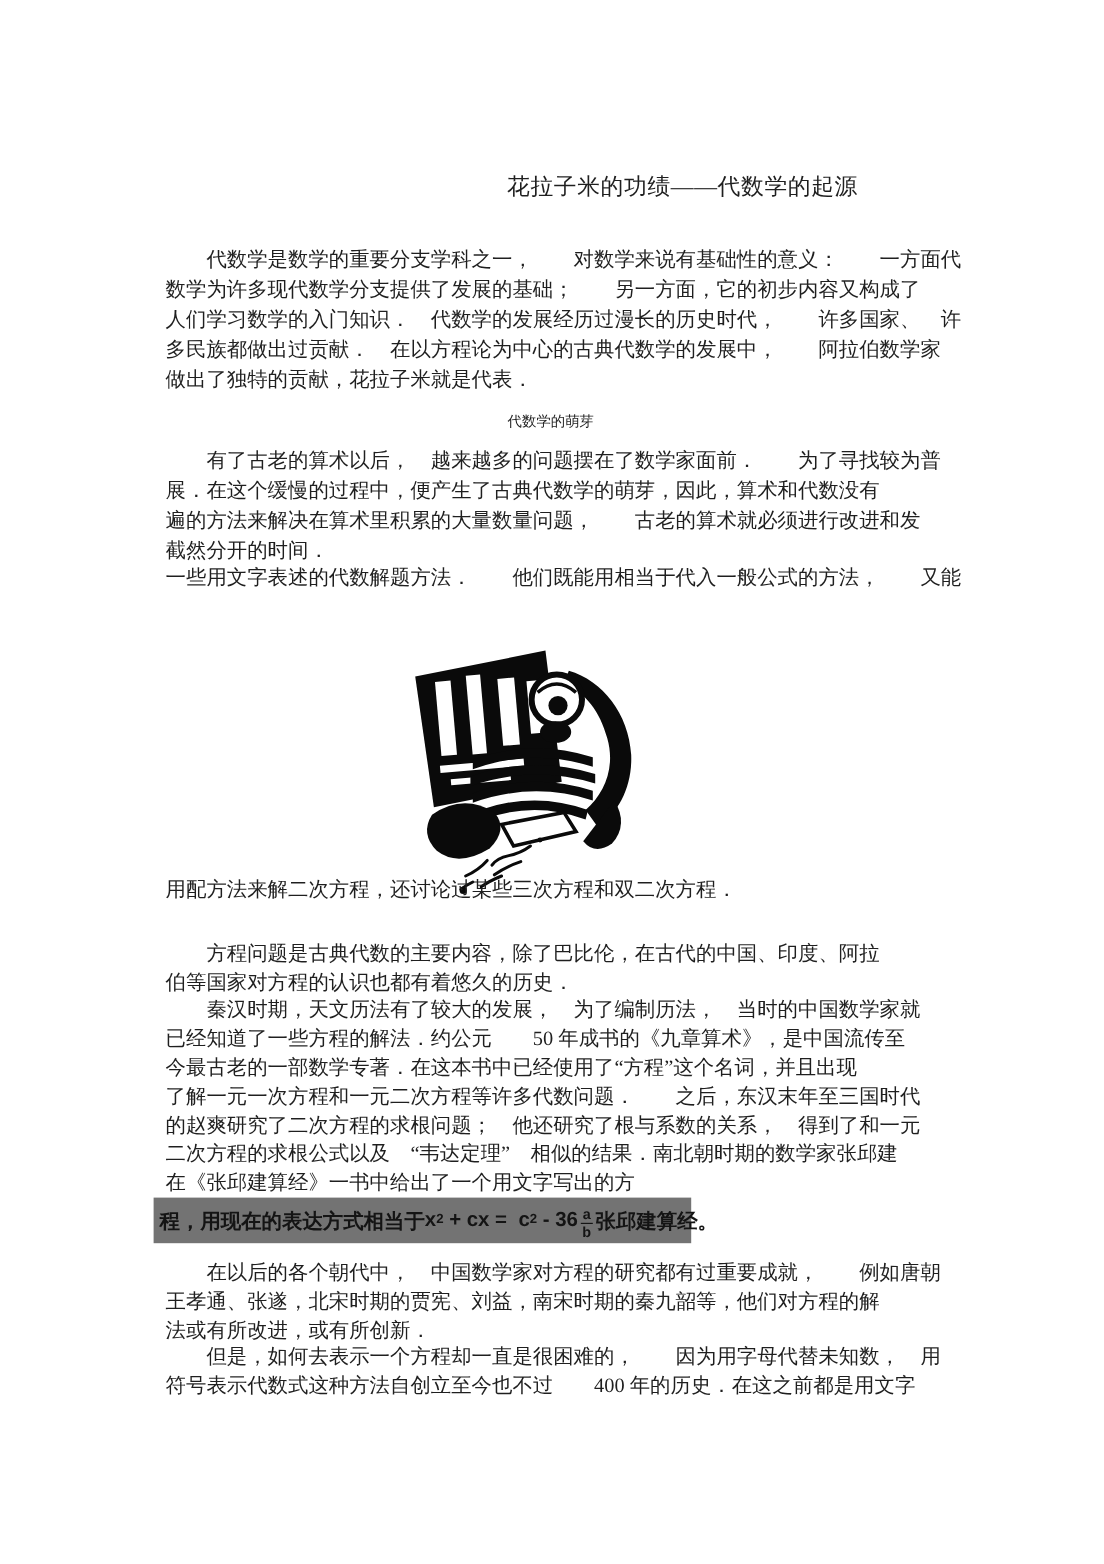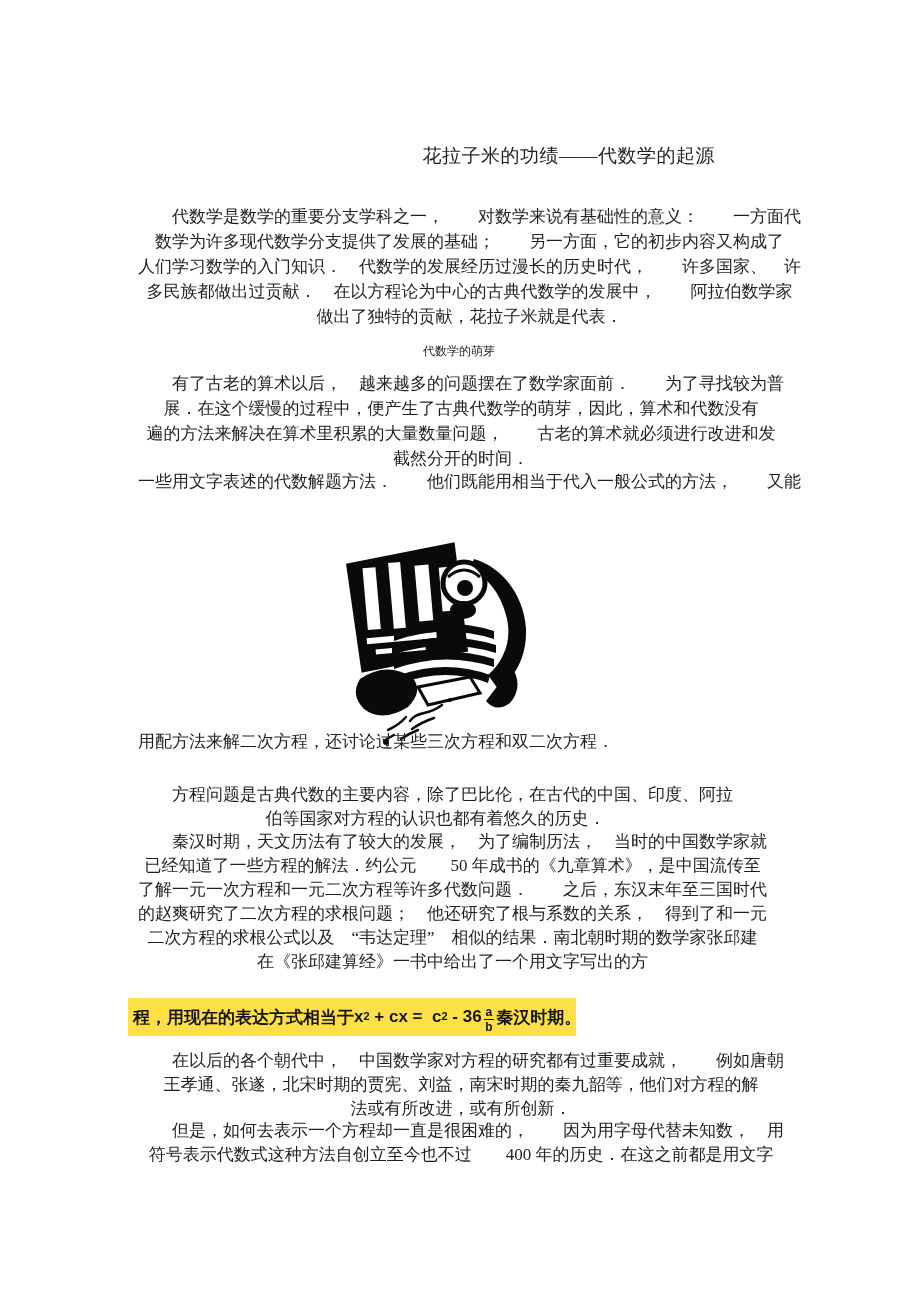--- a/index.html
+++ b/index.html
@@ -26,38 +26,38 @@
     letter-spacing: 0.5px;
     white-space: pre;
   }
   .section-heading {
     position: absolute;
     left: 0; top: 343px; width: 642px;
     text-align: center;
     font-size: 12px;
     white-space: pre;
   }
-  .para { position: absolute; left: 0; text-align: center; }
+  .para { position: absolute; left: 0; }
   .line {
     white-space: pre;
     font-size: 17px;
     line-height: 25px;
     height: 25px;
   }
   .lh24 .line { line-height: 24px; height: 24px; }
   .illustration {
     position: absolute;
     left: 204px; top: 537px;
     width: 190px; height: 208px;
   }
   .formula-box {
     position: absolute;
     left: -10px; top: 998px;
     width: 448px; height: 38px;
-    background: #fde047;
+    background: #737373;
     display: flex;
     align-items: center;
     padding-left: 5px;
     box-sizing: border-box;
     font-family: "Liberation Sans", sans-serif;
     font-weight: 600;
     font-size: 17px;
     color: #141414;
     white-space: pre;
   }
@@ -153,28 +153,29 @@
   </div>
 
   <div class="para lh24" style="top:783px">
     <div class="line">　　方程问题是古典代数的主要内容，除了巴比伦，在古代的中国、印度、阿拉</div>
     <div class="line">伯等国家对方程的认识也都有着悠久的历史．</div>
   </div>
 
   <div class="para lh24" style="top:830px">
     <div class="line">　　秦汉时期，天文历法有了较大的发展，　为了编制历法，　当时的中国数学家就</div>
     <div class="line">已经知道了一些方程的解法．约公元　　50 年成书的《九章算术》，是中国流传至</div>
+    <div class="line">今最古老的一部数学专著．在这本书中已经使用了“方程”这个名词，并且出现</div>
     <div class="line">了解一元一次方程和一元二次方程等许多代数问题．　　之后，东汉末年至三国时代</div>
     <div class="line">的赵爽研究了二次方程的求根问题；　他还研究了根与系数的关系，　得到了和一元</div>
     <div class="line">二次方程的求根公式以及　“韦达定理”　相似的结果．南北朝时期的数学家张邱建</div>
     <div class="line">在《张邱建算经》一书中给出了一个用文字写出的方</div>
   </div>
 
   <div class="formula-box">
-    <span>程，用现在的表达方式相当于</span><span>x</span><sup>2</sup><span> + cx =  </span><span>c</span><sup>2</sup><span> - 36</span><span class="frac"><span class="num">a</span><span class="den">b</span></span><span>秦汉时期。</span>
+    <span>程，用现在的表达方式相当于</span><span>x</span><sup>2</sup><span> + cx =  </span><span>c</span><sup>2</sup><span> - 36</span><span class="frac"><span class="num">a</span><span class="den">b</span></span><span>张邱建算经。</span>
   </div>
 
   <div class="para lh24" style="top:1049px">
     <div class="line">　　在以后的各个朝代中，　中国数学家对方程的研究都有过重要成就，　　例如唐朝</div>
     <div class="line">王孝通、张遂，北宋时期的贾宪、刘益，南宋时期的秦九韶等，他们对方程的解</div>
     <div class="line">法或有所改进，或有所创新．</div>
   </div>
 
   <div class="para lh24" style="top:1119px">
     <div class="line">　　但是，如何去表示一个方程却一直是很困难的，　　因为用字母代替未知数，　用</div>

